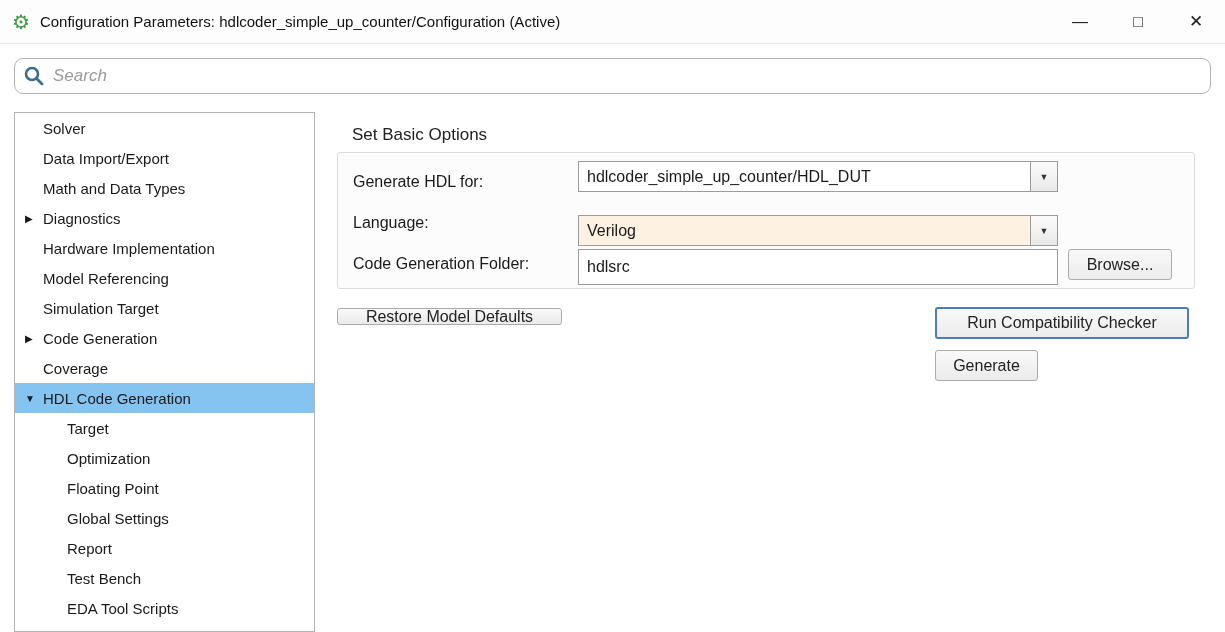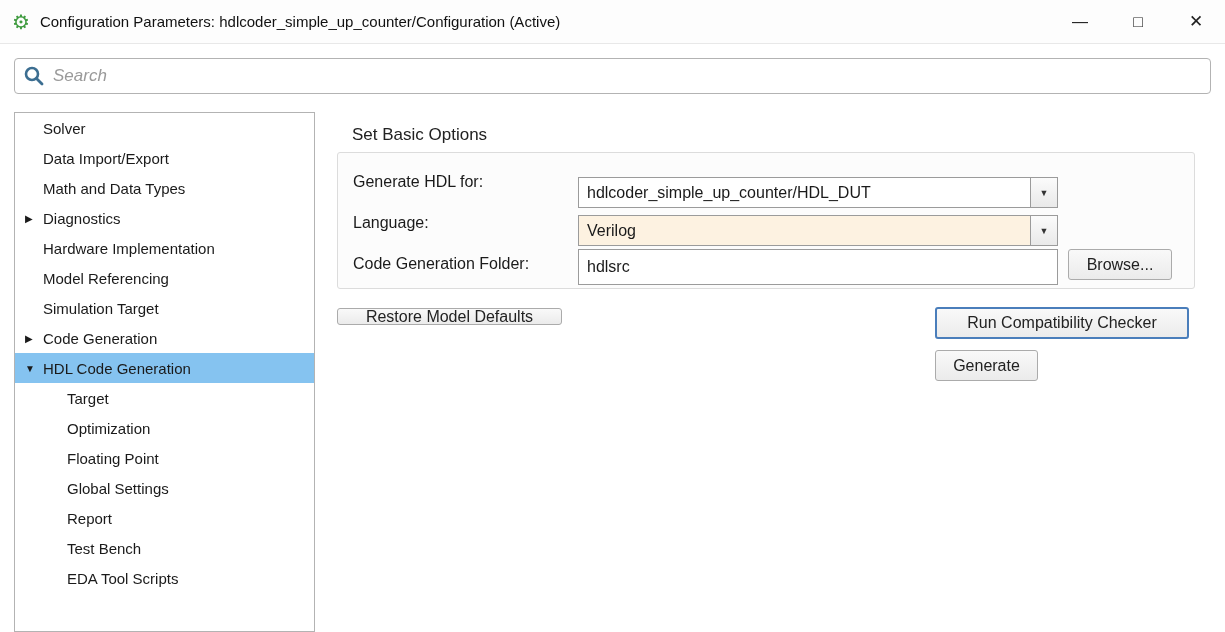--- a/index.html
+++ b/index.html
@@ -25,21 +25,21 @@
   .win-controls { margin-left:auto; display:flex; height:44px; }
   .win-btn {
     width:58px; height:44px; display:flex; align-items:center; justify-content:center;
     font-size:16px; color:#222; cursor:default;
   }
   .win-btn.close { font-size:17px; }
 
   
   .searchbox {
     position:absolute; left:14px; top:58px; width:1197px; height:36px;
-    border:1px solid #b3b3b3; border-radius:4px; background:#fff;
+    border:1px solid #b3b3b3; border-radius:9px; background:#fff;
     display:flex; align-items:center; padding-left:8px;
   }
   .searchbox svg { flex:0 0 auto; }
   .search-input {
     flex:1; border:none; outline:none; height:30px; margin-left:8px;
     font-family:"Liberation Sans", sans-serif;
     font-size:17px; color:#333; background:transparent;
   }
   .search-input::placeholder { color:#9a9a9a; font-style:italic; }
 
@@ -155,20 +155,24 @@
     <span>Model Referencing</span>
   </div>
   <div class="tree-item">
     <span class="arrow"></span>
     <span>Simulation Target</span>
   </div>
   <div class="tree-item">
     <span class="arrow">▶</span>
     <span>Code Generation</span>
   </div>
+  <div class="tree-item">
+    <span class="arrow"></span>
+    <span>Coverage</span>
+  </div>
   <div class="tree-item selected">
     <span class="arrow">▼</span>
     <span>HDL Code Generation</span>
   </div>
   <div class="tree-item lvl2">
     <span class="arrow"></span>
     <span>Target</span>
   </div>
   <div class="tree-item lvl2">
     <span class="arrow"></span>
@@ -194,21 +198,21 @@
     <span class="arrow"></span>
     <span>EDA Tool Scripts</span>
   </div>
 </div>
 
 <div class="section-title">Set Basic Options</div>
 
 <div class="groupbox">
 
   <span class="form-label" style="top:14px;">Generate HDL for:</span>
-  <div class="combo" style="top:24px;gap:45px;">
+  <div class="combo" style="top:8px;gap:45px;">
     <span class="combo-value">hdlcoder_simple_up_counter/HDL_DUT</span>
     <span class="combo-arrow">▼</span>
   </div>
 
   <span class="form-label" style="top:55px;">Language:</span>
   <div class="combo modified" style="top:62px;">
     <span class="combo-value">Verilog</span>
     <span class="combo-arrow">▼</span>
   </div>
 

